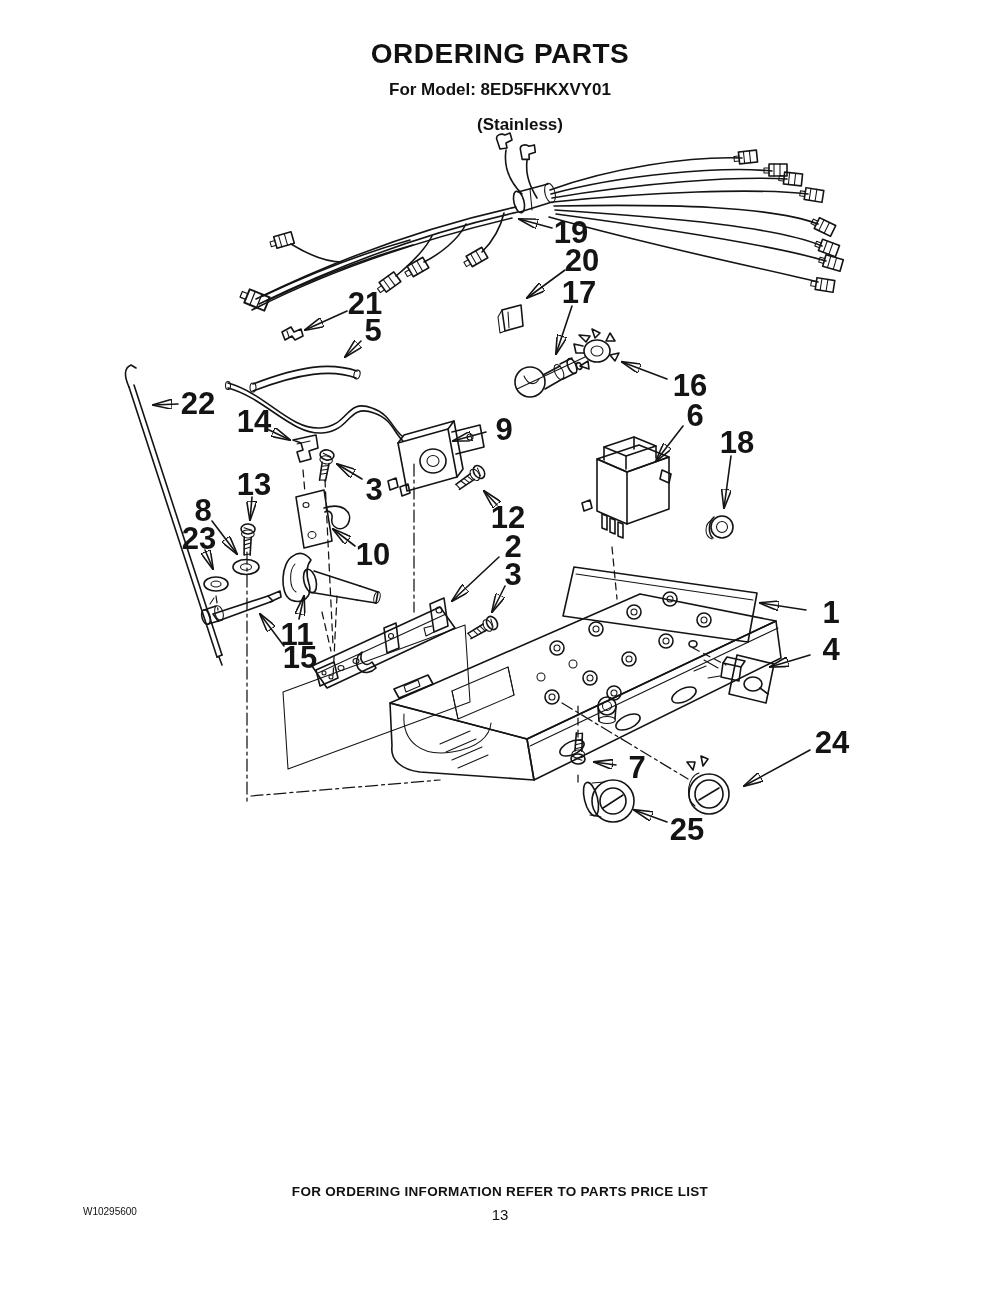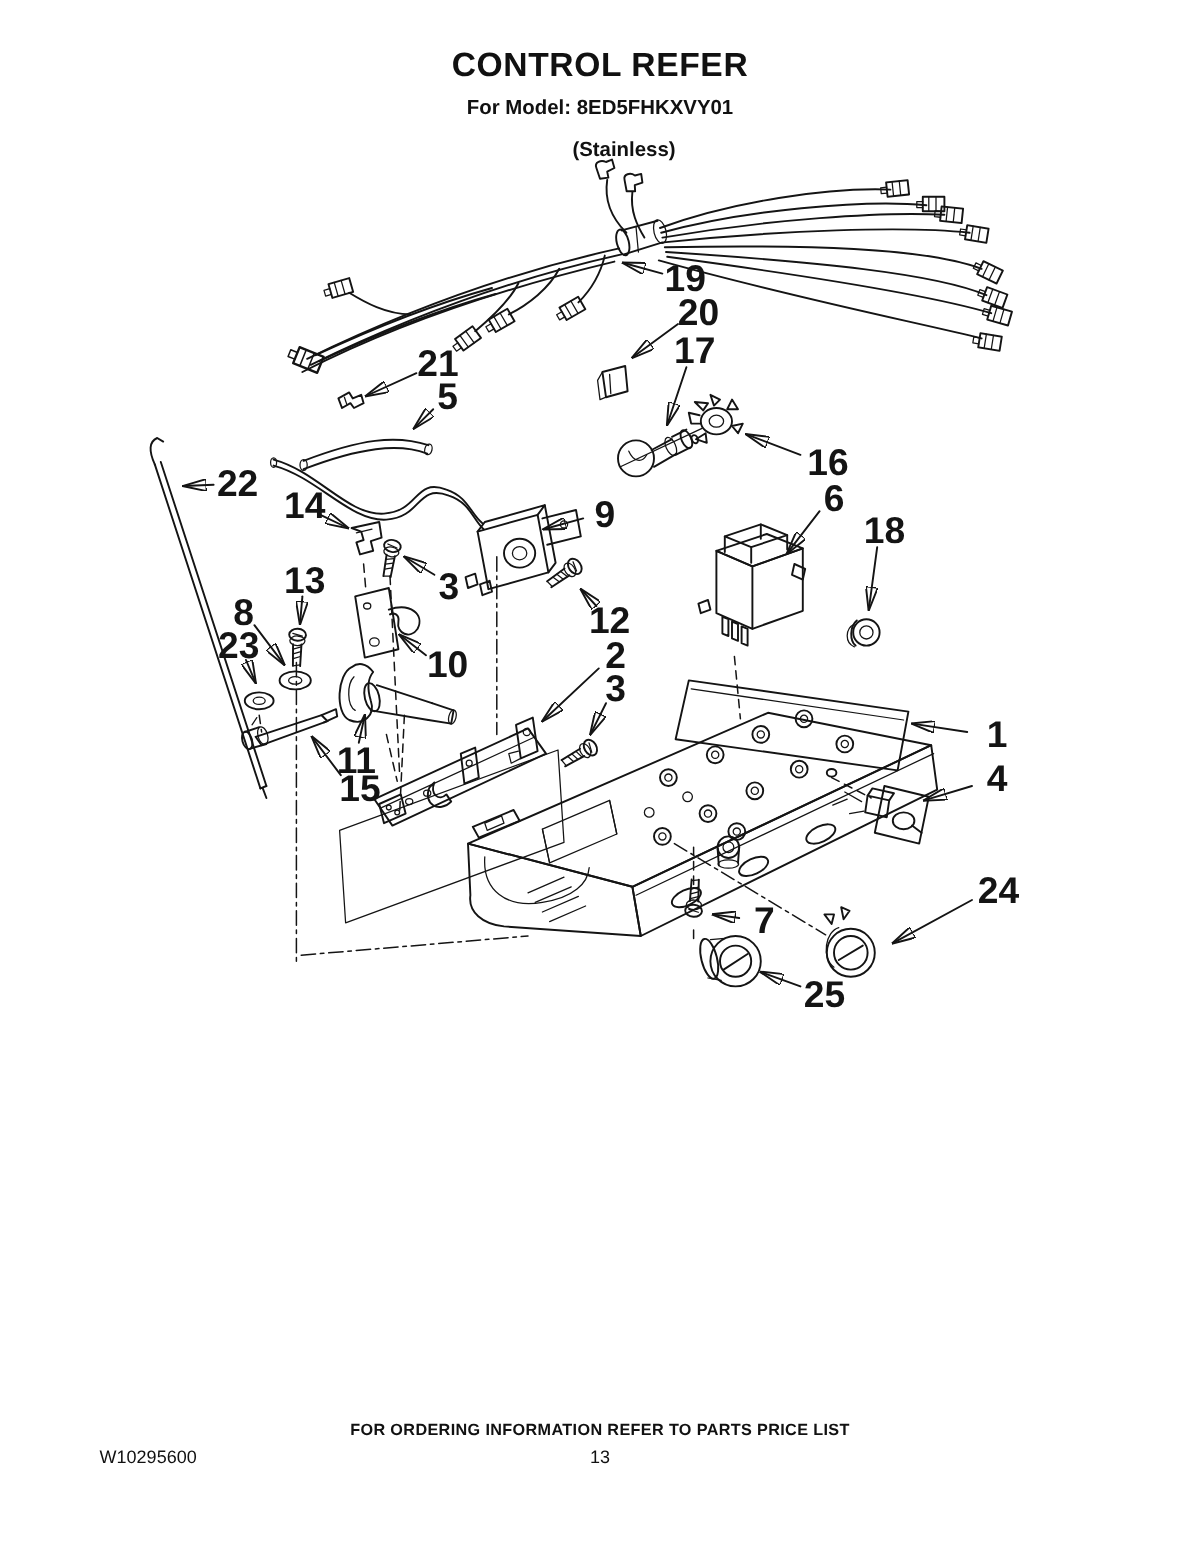--- a/index.html
+++ b/index.html
@@ -4,40 +4,40 @@
 <style>
   html,body{margin:0;padding:0;background:#fff;}
   .page{position:relative;width:1000px;height:1294px;background:#ffffff;overflow:hidden;
         font-family:"Liberation Sans",sans-serif;color:#111;}
   .header{position:absolute;top:38px;left:0;width:1000px;text-align:center;}
   .title{font-size:28px;font-weight:bold;letter-spacing:.5px;}
   .model{font-size:17px;font-weight:bold;margin-top:10px;text-align:center;}
   .finish{font-size:17px;font-weight:bold;margin-top:15px;padding-left:40px;}
   .footer-note{position:absolute;top:1184px;left:0;width:1000px;text-align:center;
                font-size:13.5px;font-weight:bold;letter-spacing:.3px;}
-  .doc-number{position:absolute;top:1206px;left:83px;font-size:15px;}
+  .doc-number{position:absolute;top:1206px;left:83px;font-size:10px;}
   .page-number{position:absolute;top:1206px;left:0;width:1000px;text-align:center;font-size:15px;}
   svg{position:absolute;top:0;left:0;}
   svg *{vector-effect:none;}
   .d path,.d line,.d circle,.d ellipse,.d polyline,.d rect{
     stroke:#141414;fill:none;stroke-width:1.6;stroke-linecap:round;stroke-linejoin:round;}
   .d .thin{stroke-width:1.05;}
   .d .dash{stroke-width:1.25;stroke-dasharray:12 4 3 4;}
   .d .dash2{stroke-width:1.25;stroke-dasharray:7 5;}
   .leader{stroke:#141414;stroke-width:2.3;fill:none;}
   .callout{font-family:"Liberation Sans",sans-serif;font-weight:bold;font-size:31px;
            fill:#141414;stroke:none;text-anchor:middle;dominant-baseline:central;}
 </style>
 </head>
 <body>
 
 <div class="page">
 
   <div class="header">
-    <div class="title">CONTROL REFER</div>
+    <div class="title">ORDERING PARTS</div>
     <div class="model">For Model: 8ED5FHKXVY01</div>
     <div class="finish">(Stainless)</div>
   </div>
 
   <svg class="d" width="1000" height="1294" viewBox="0 0 1000 1294">
     <defs>
       <marker id="arrow" viewBox="0 0 20 10" refX="19" refY="5" markerWidth="20" markerHeight="10" markerUnits="userSpaceOnUse" orient="auto">
         <path d="M0,0 L20,5 L0,10 Z" fill="#141414" stroke="none"></path>
       </marker>
       <g id="conn">

